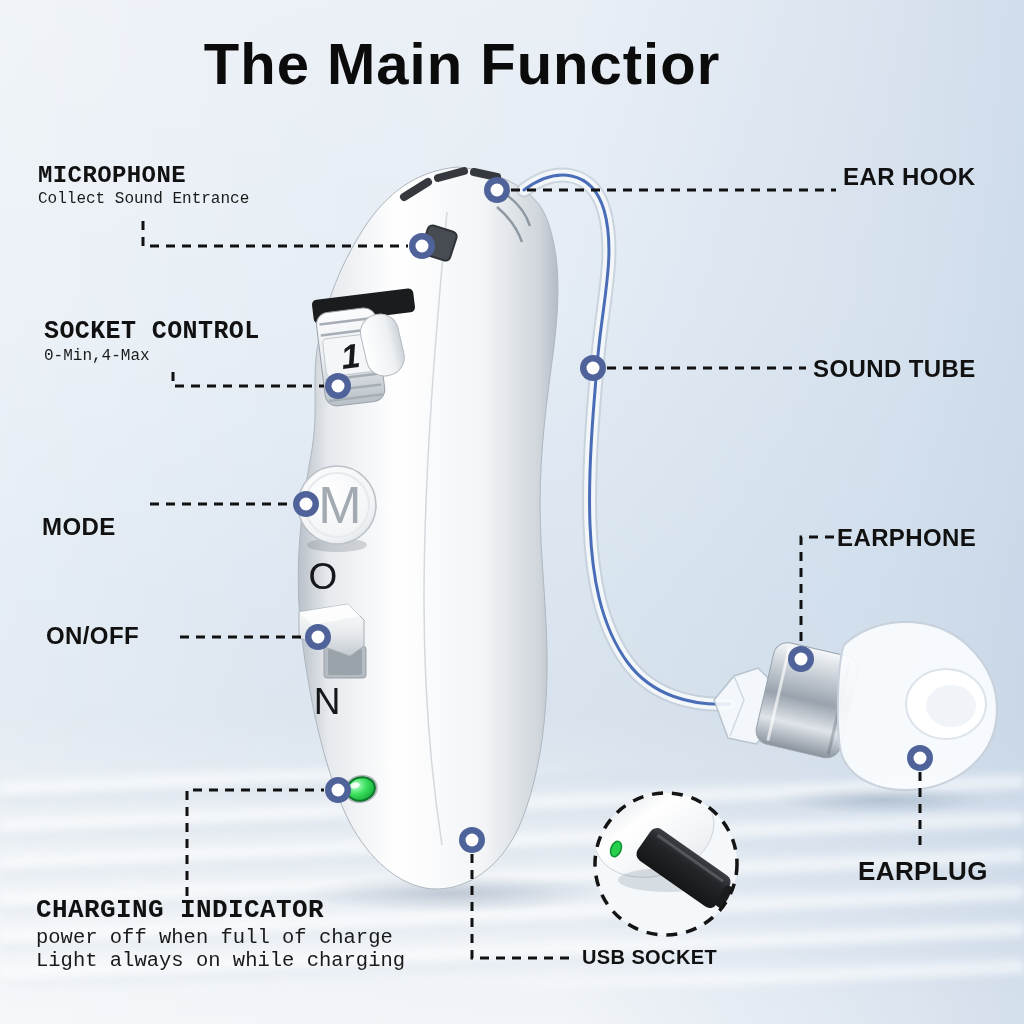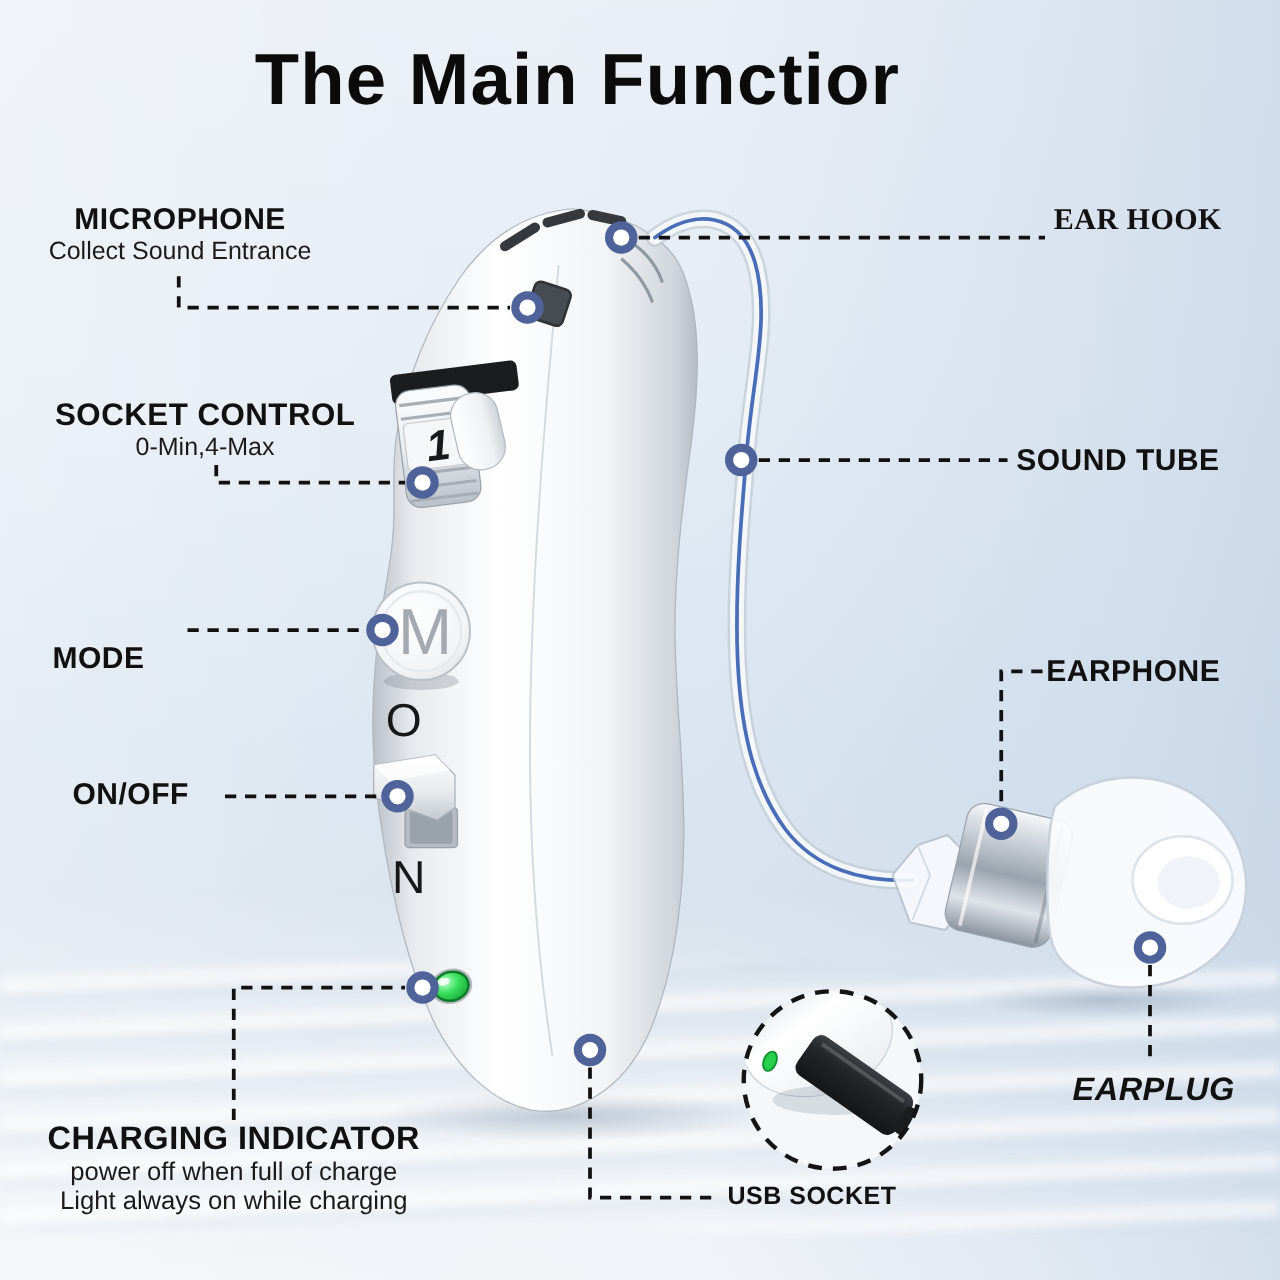--- a/index.html
+++ b/index.html
@@ -17,35 +17,35 @@
       rgba(255,255,255,0.70) 15px, rgba(255,255,255,0.70) 23px,
       rgba(198,212,226,0.35) 29px, rgba(255,255,255,0) 37px);
     filter:blur(4px);opacity:.85;
   }
   .title{
     position:absolute;left:0;top:30px;width:924px;margin:0;
     text-align:center;font-size:58px;font-weight:800;letter-spacing:1px;color:#0b0b0b;
   }
   .callout{position:absolute;line-height:1.15;}
   .co-label{font-weight:700;font-size:24px;letter-spacing:.4px;white-space:nowrap;}
-  .co-sub{font-size:20px;font-weight:400;color:#1a1a1a;white-space:nowrap;}
-  .center{text-align:center;}
+  .co-sub{font-size:16px;font-weight:400;color:#1a1a1a;white-space:nowrap;}
+  .center{text-align:left;font-family:Liberation Mono, monospace;}
   .co-microphone{left:38px;top:162px;width:212px;}
   .co-volume{left:44px;top:318px;width:240px;}
   .co-volume .co-label{font-size:25px;}
   .co-mode{left:42px;top:489px;margin-top:24px;}
-  .co-onoff{left:58px;top:622px;}
+  .co-onoff{left:46px;top:622px;}
   .co-charging{left:36px;top:896px;width:302px;}
   .co-charging .co-label{font-size:26px;}
   .co-charging .co-sub{font-size:20.5px;}
-  .co-earhook{left:843px;top:163px;font-family:Liberation Serif, serif;}
+  .co-earhook{left:843px;top:163px;}
   .co-soundtube{left:813px;top:355px;}
   .co-earphone{left:837px;top:524px;}
   .co-earplug{left:858px;top:857px;}
-  .co-earplug .co-label{font-size:26px;font-style:italic;}
+  .co-earplug .co-label{font-size:26px;}
   .co-usb{left:582px;top:946px;}
   .co-usb .co-label{font-size:20px;}
   svg.art{position:absolute;left:0;top:0;}
 </style>
 </head>
 <body>
 
 <div class="stage">
   <div class="streaks"></div>
 

